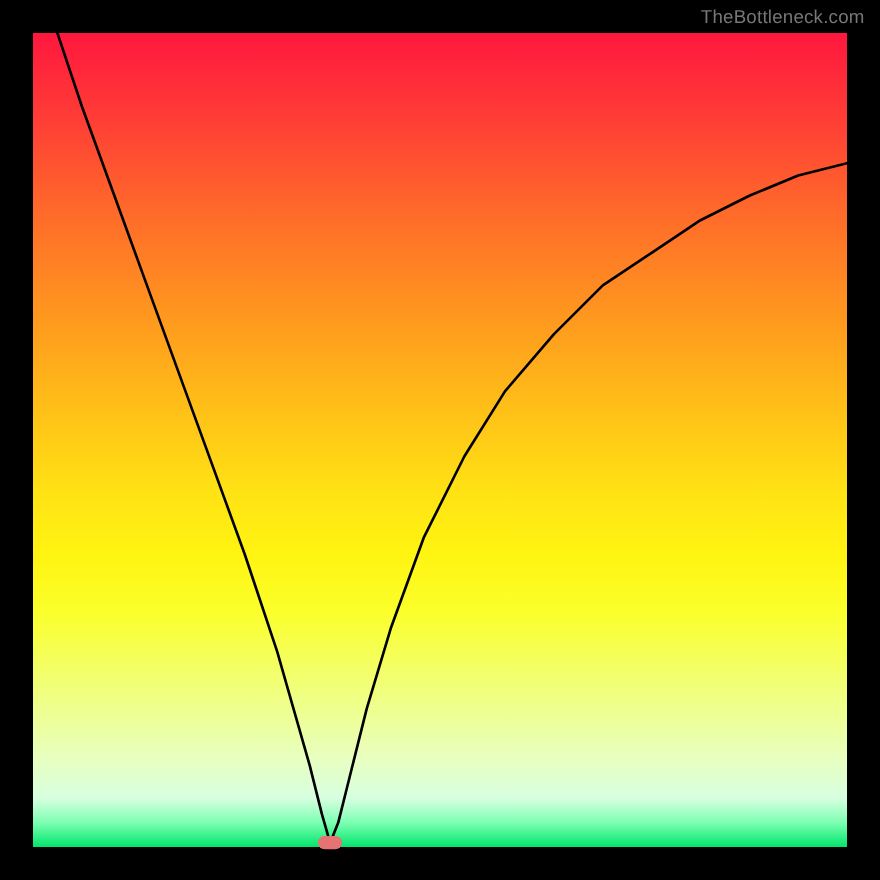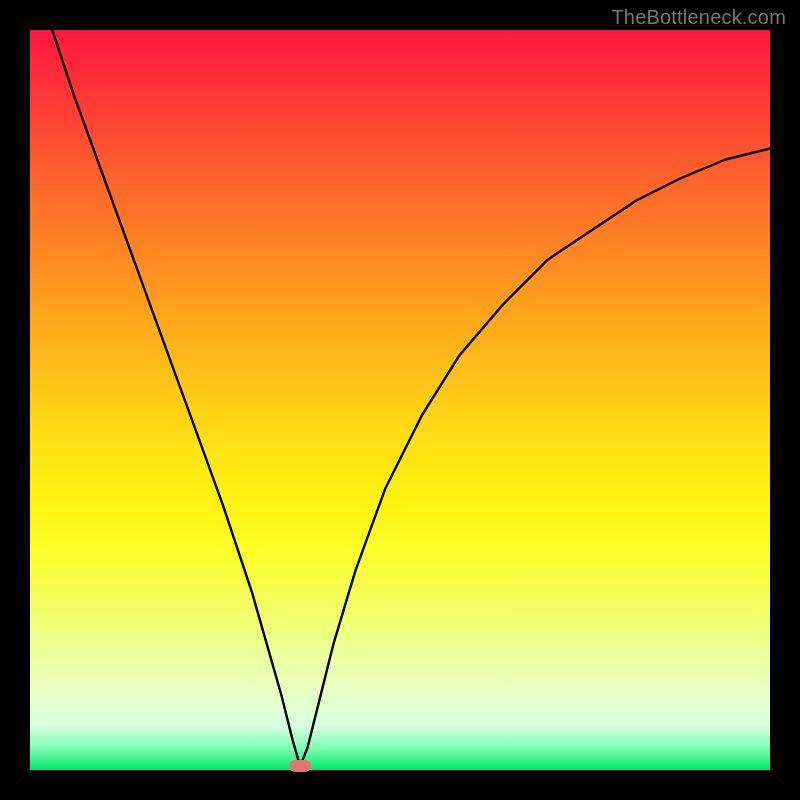--- a/index.html
+++ b/index.html
@@ -37,21 +37,21 @@
       #e8ffbf 89%,
       #d7ffe0 94%,
       #7dffb3 97%,
       #00e66a 100%
     );
   }
   .watermark {
     position: absolute;
     top: 6px;
     right: 14px;
-    font-size: 20px;
+    font-size: 17px;
     font-weight: 400;
     color: #777;
     letter-spacing: 0.2px;
   }
   .curve-svg {
     position: absolute;
     left: 0; top: 0;
     width: 740px; height: 740px;
   }
   .marker {

